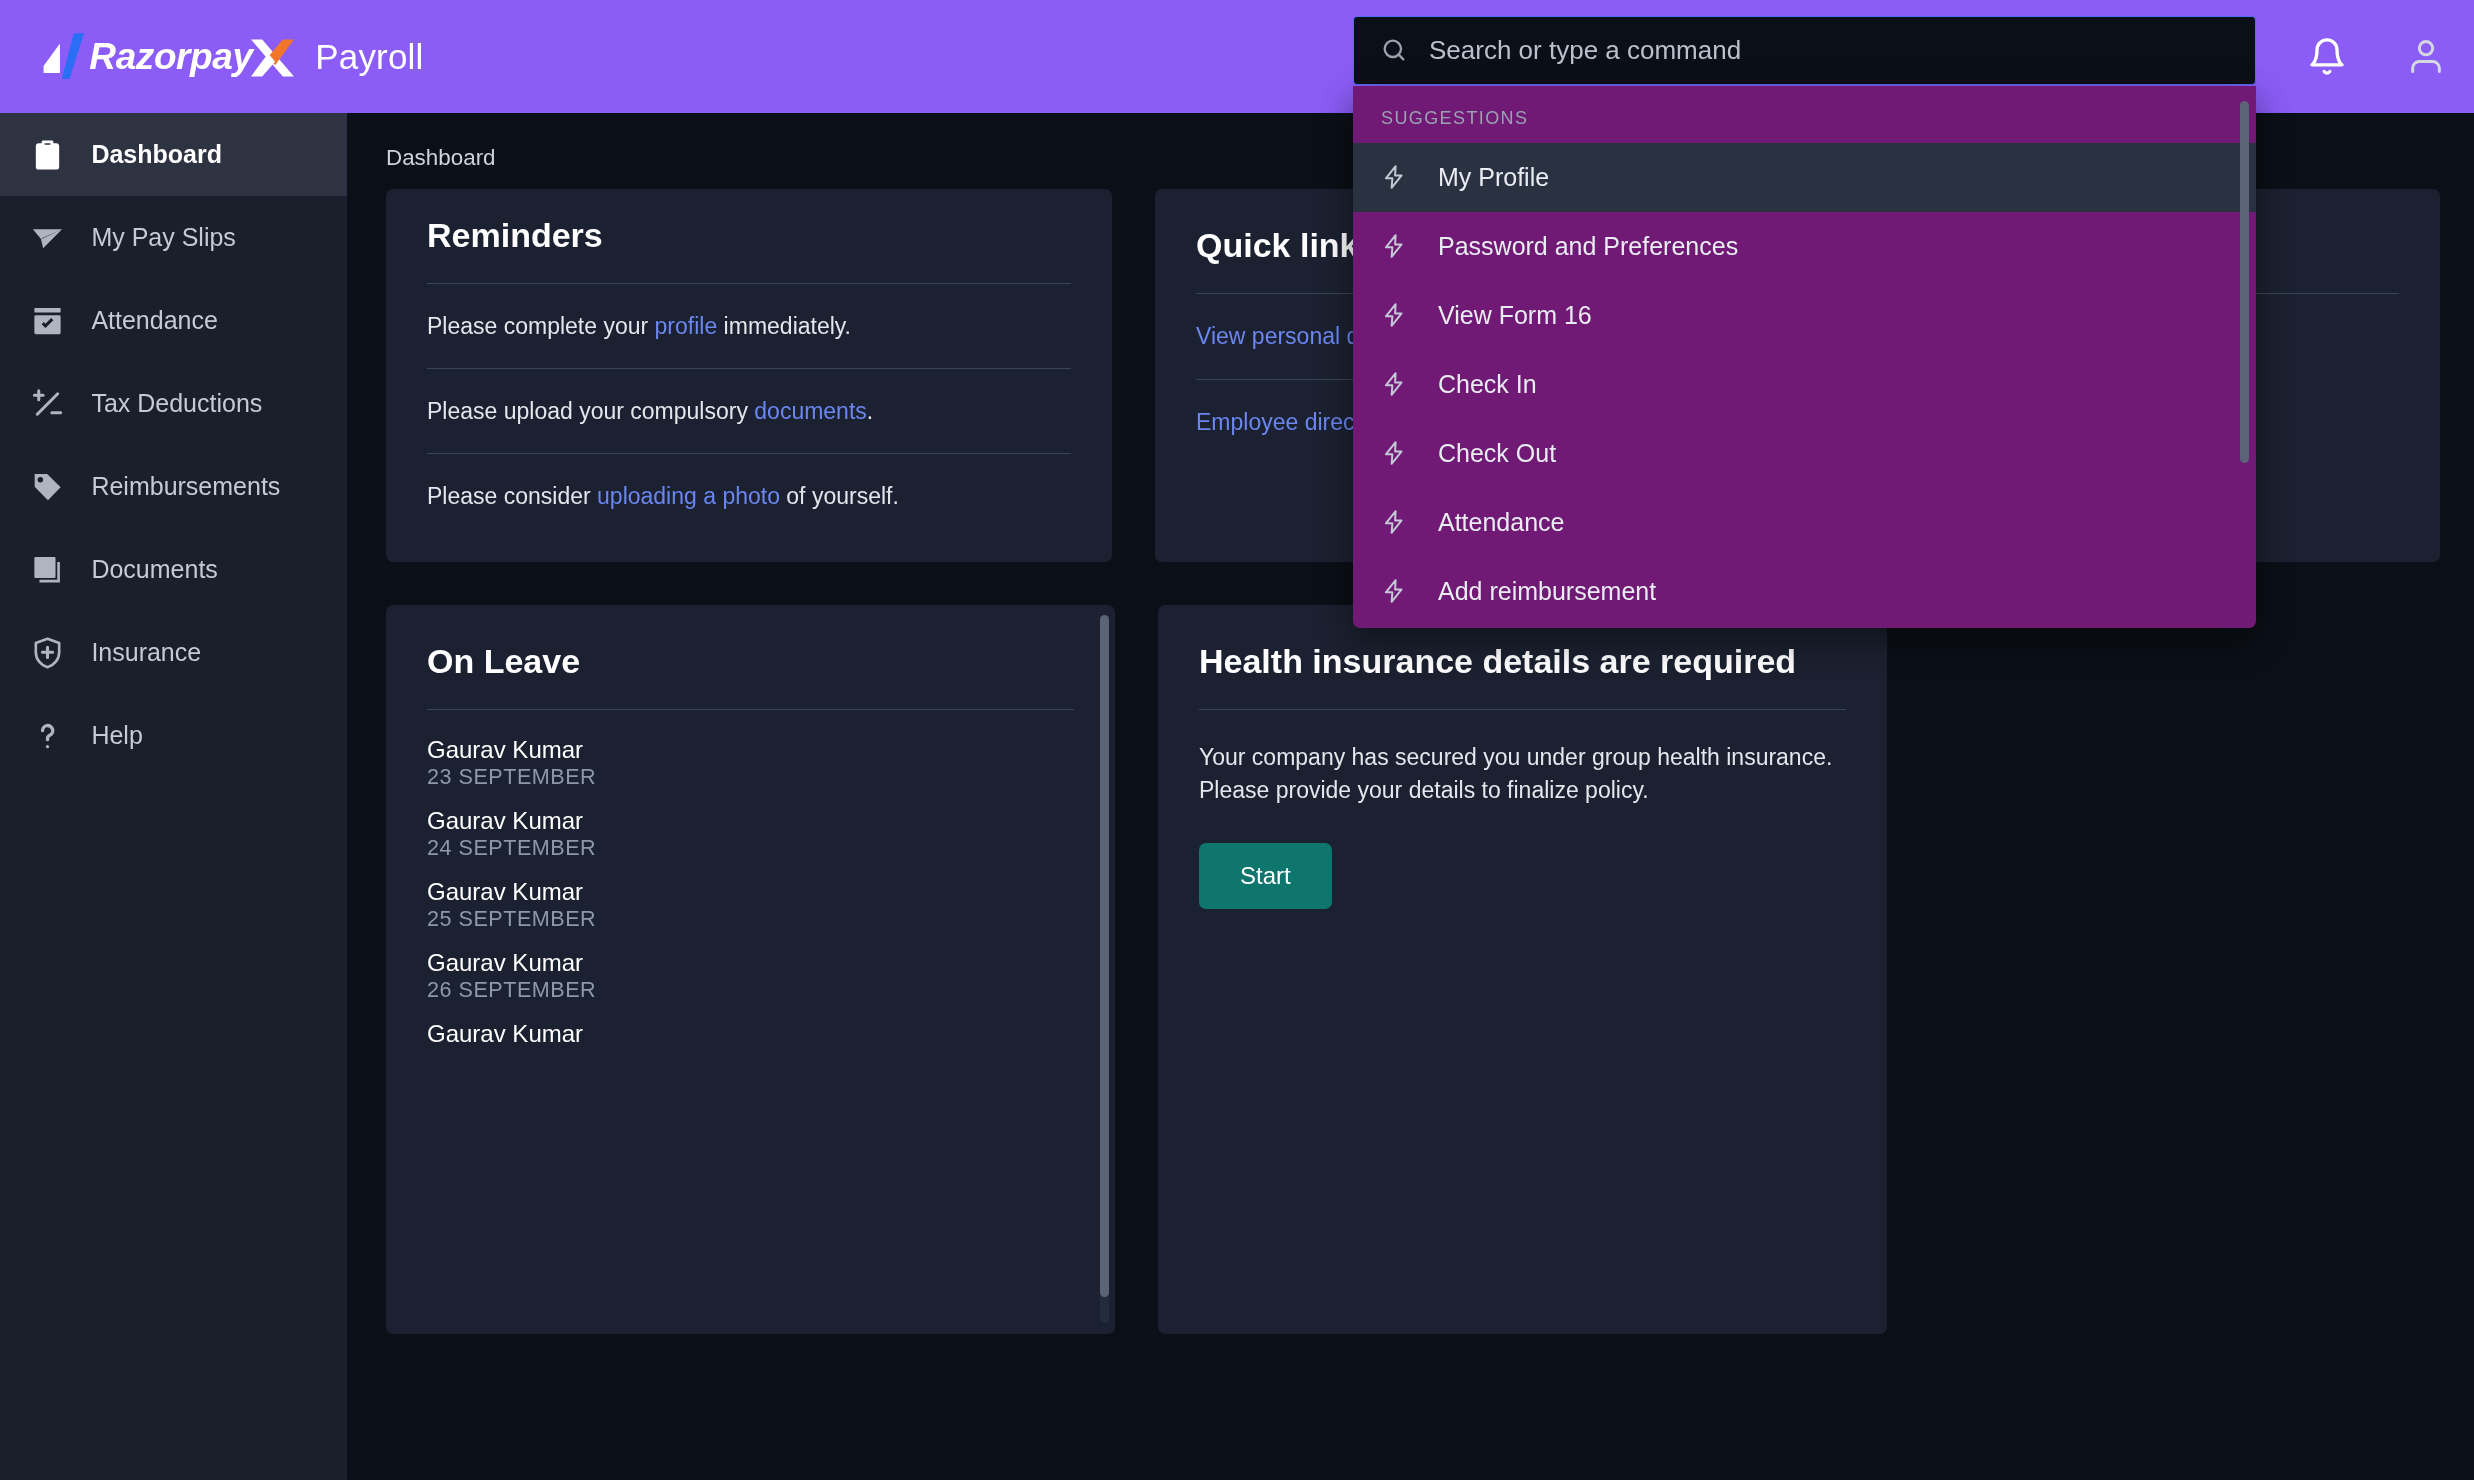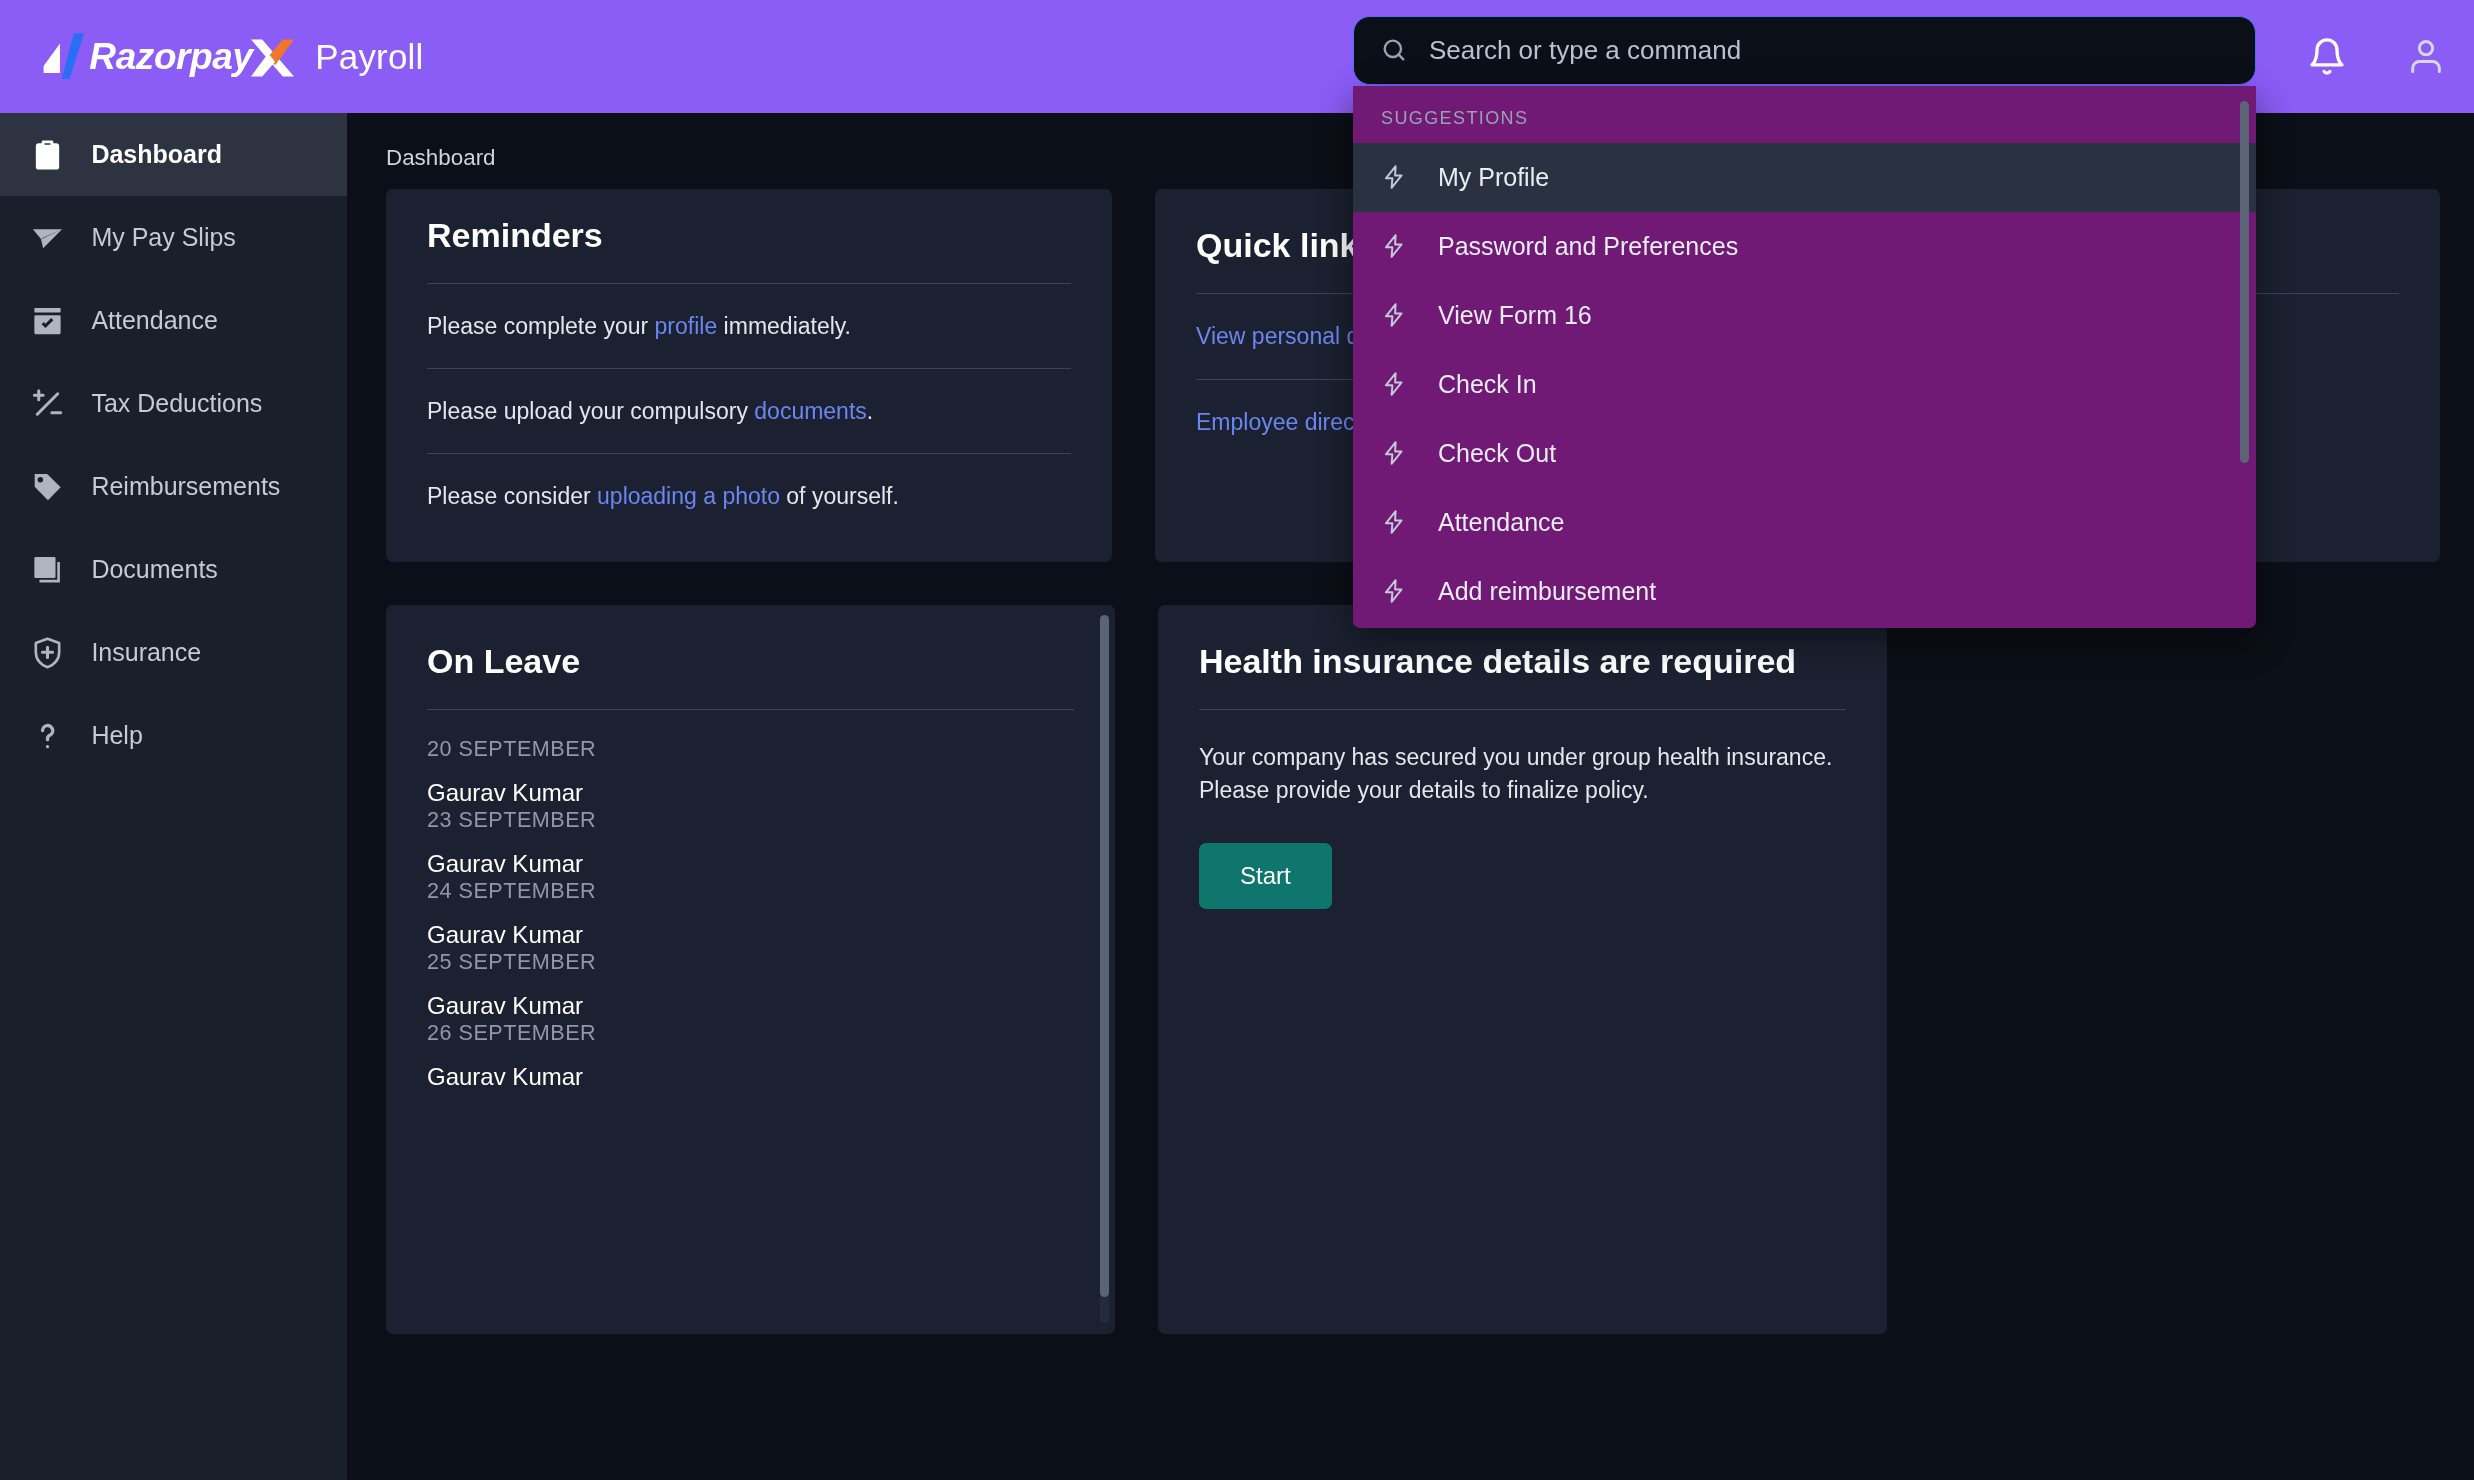--- a/index.html
+++ b/index.html
@@ -159,21 +159,21 @@
 
   
   .search-wrap {
     position: absolute; top: 15.5px; left: 1353px;
     width: 903px; z-index: 50;
   }
   .search-box {
     height: 69px; width: 903px;
     background: #0b0f17;
     border: 1.7px solid #4f6ef2;
-    border-radius: 17px;
+    border-radius: 4px;
     display: flex; align-items: center;
     padding-left: 26px;
   }
   .search-input {
     background: transparent; border: none; outline: none;
     color: #c4c9d4; font-size: 26px;
     font-family: "Liberation Sans", sans-serif;
     margin-left: 21px; width: 777px;
   }
   .search-input::placeholder { color: #bac0cc; }
@@ -368,21 +368,20 @@
       </div>
     </div>
 
     <div class="row" style="margin-top:43px">
 
       <div class="card" id="onleave-card">
         <div class="card-title">On Leave</div>
         <div class="card-rule"></div>
         <div class="leave-list">
           <div>
-            <div class="leave-date" style="margin-top:0">20 SEPTEMBER</div>
             <div class="leave-name">Gaurav Kumar</div>
           </div>
           <div>
             <div class="leave-date">23 SEPTEMBER</div>
             <div class="leave-name">Gaurav Kumar</div>
           </div>
           <div>
             <div class="leave-date">24 SEPTEMBER</div>
             <div class="leave-name">Gaurav Kumar</div>
           </div>

